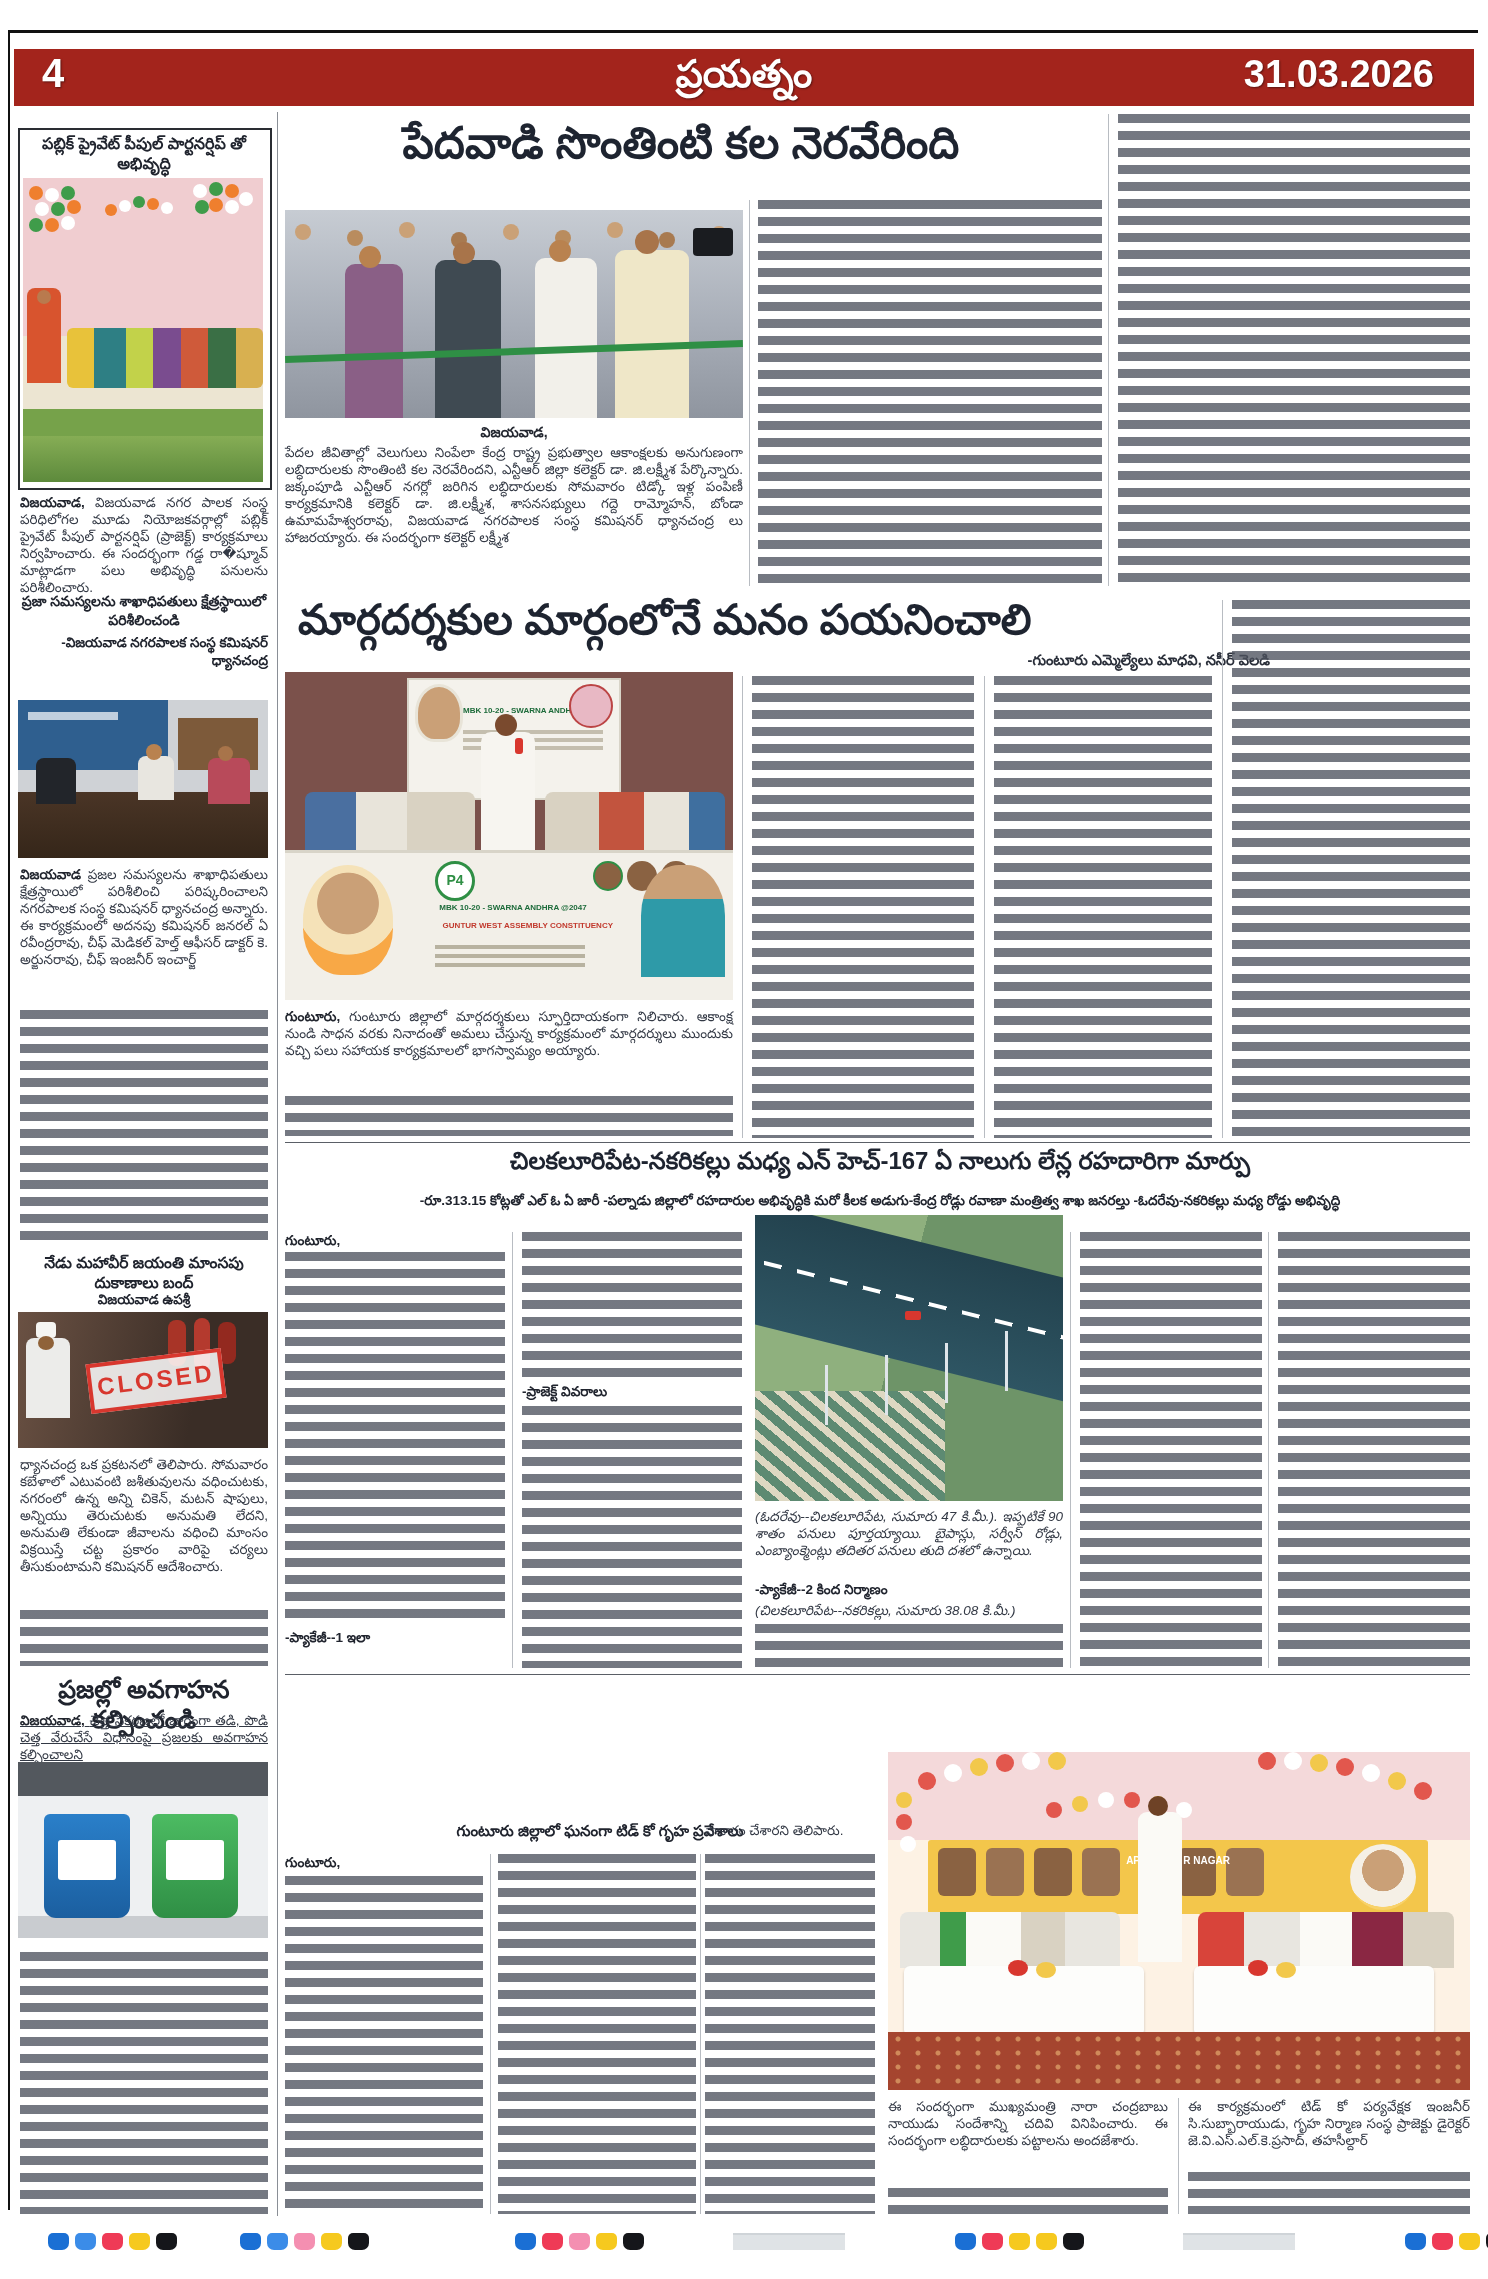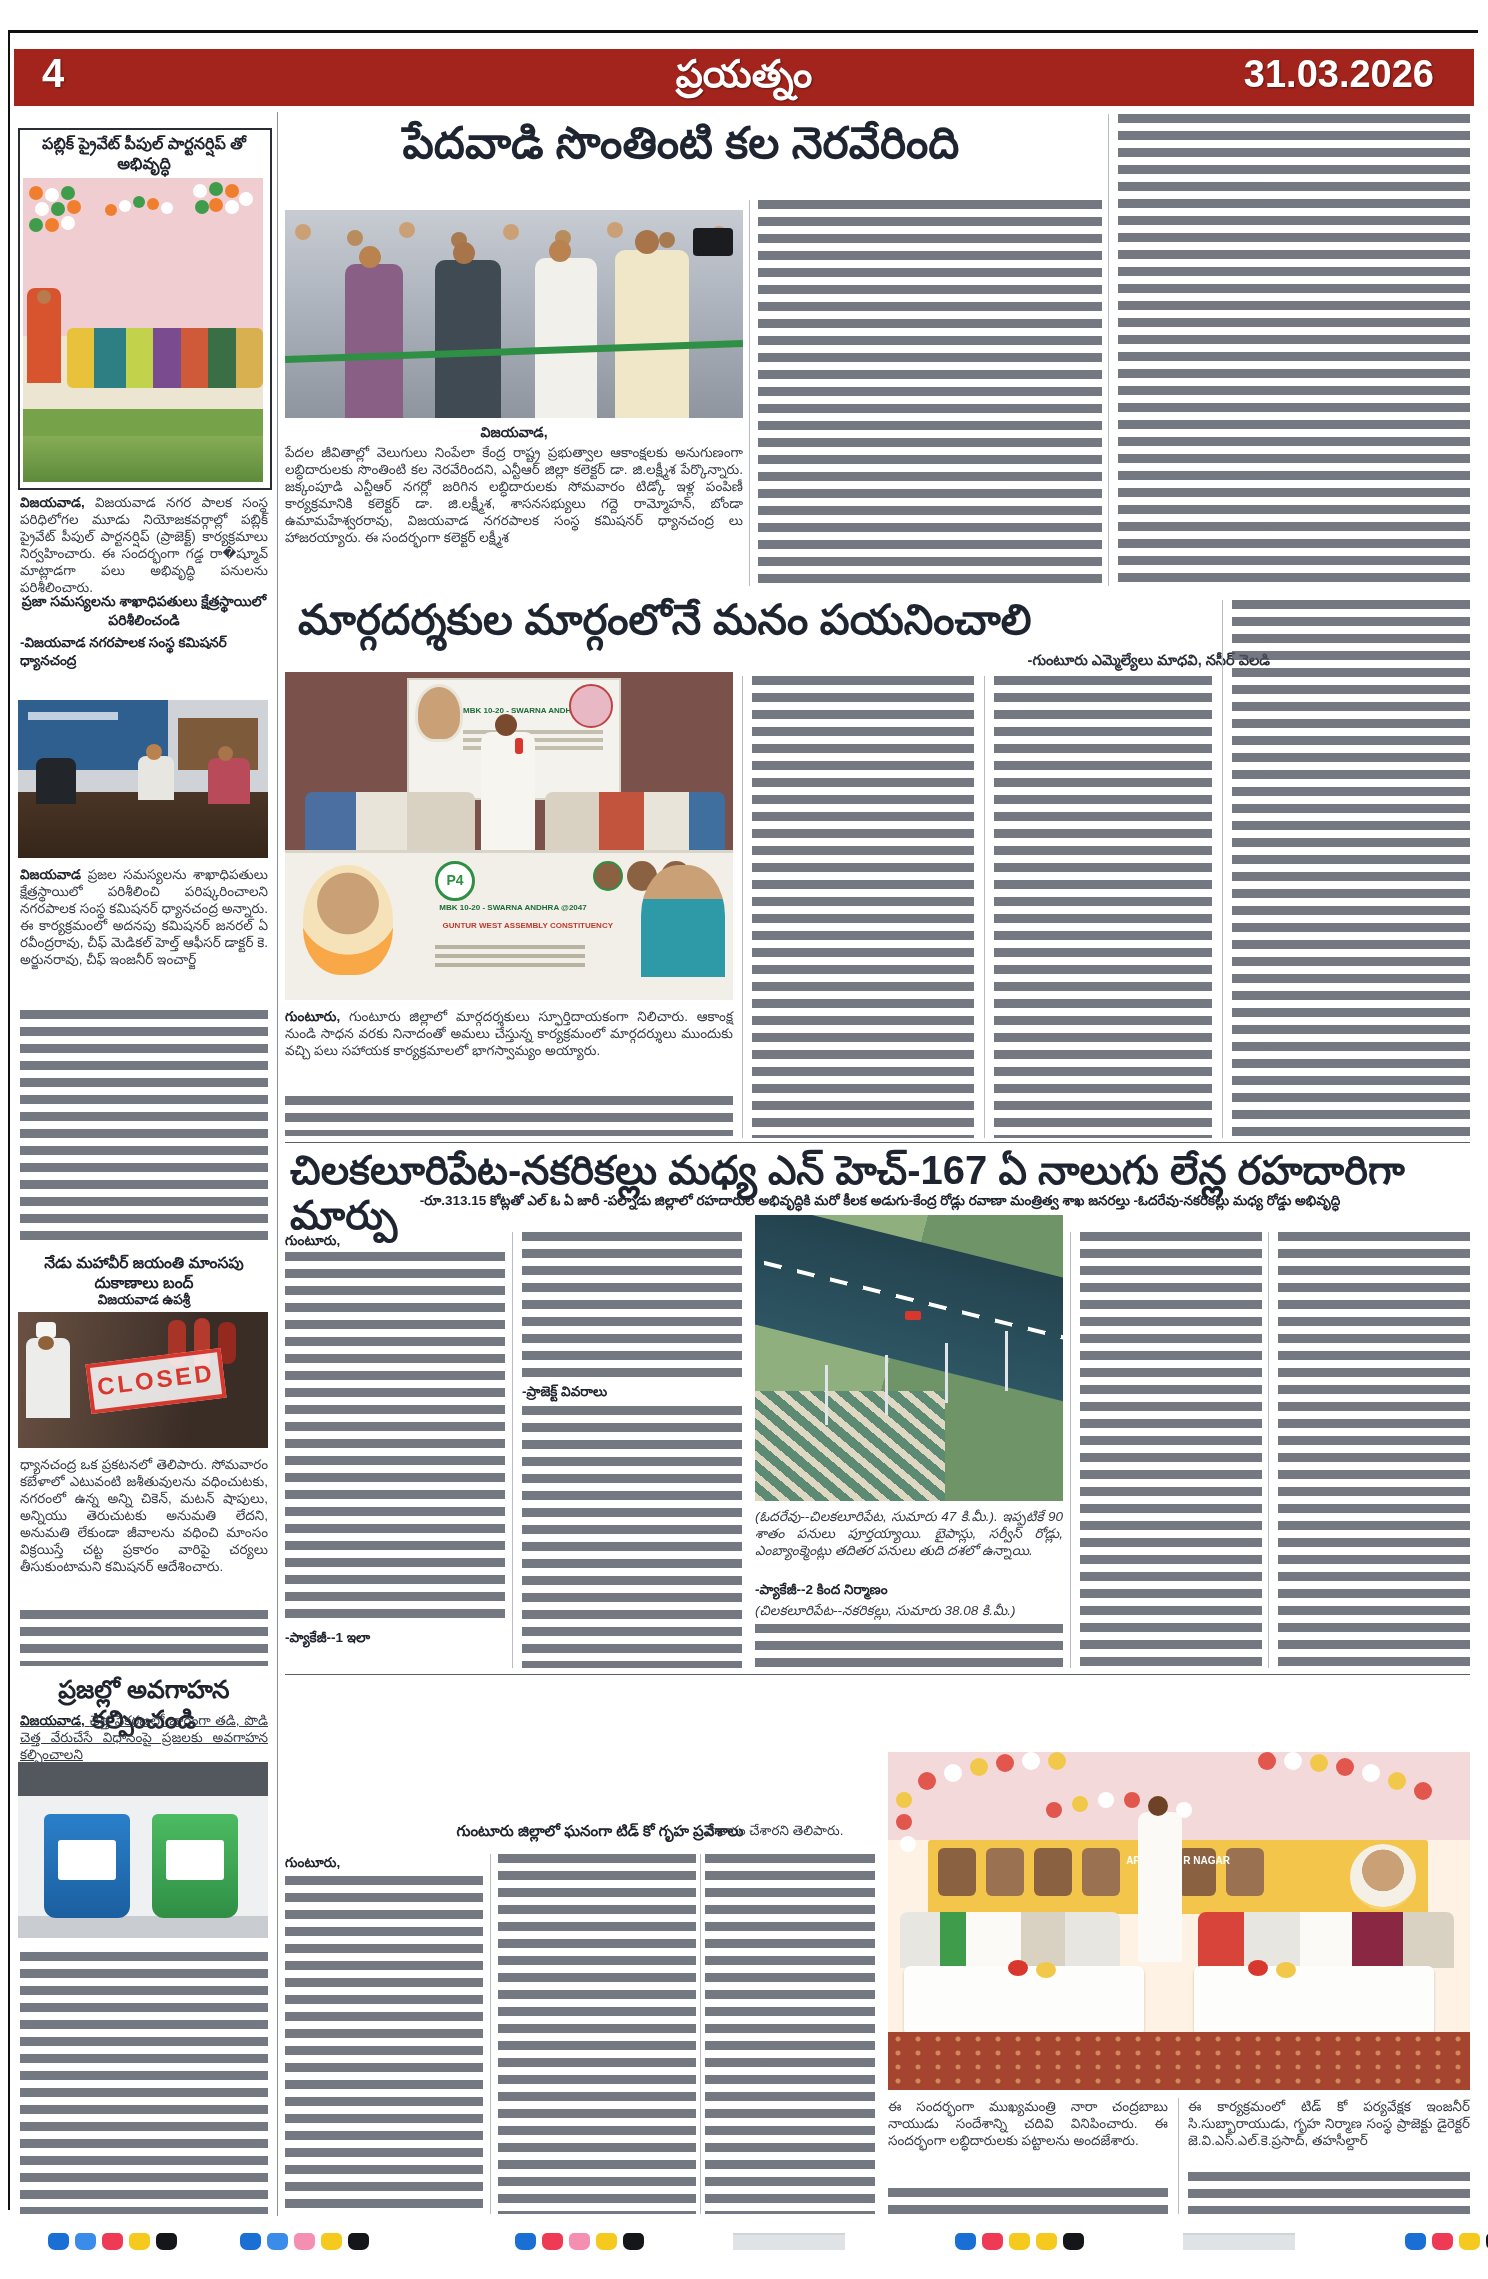--- a/index.html
+++ b/index.html
@@ -62,21 +62,21 @@
       <div style="left:44px;top:150px;width:196px;height:60px;background:linear-gradient(90deg,#e8c23a 0 14%,#2e7f84 14% 30%,#c2d24a 30% 44%,#7a4c8f 44% 58%,#cf5a3a 58% 72%,#3a6f45 72% 86%,#d8b050 86% 100%);border-radius:6px;"></div>
       <div style="left:0;bottom:0;width:100%;height:46px;background:linear-gradient(#86ad55,#5d8a3c);"></div>
     </div>
   </div>
 
   <div class="txt abs" style="left:20px;top:494px;width:248px;">
     <span class="dl">విజయవాడ,</span>
     <span>విజయవాడ నగర పాలక సంస్థ పరిధిలోగల మూడు నియోజకవర్గాల్లో పబ్లిక్ ప్రైవేట్ పీపుల్ పార్టనర్షిప్ (ప్రాజెక్ట్) కార్యక్రమాలు నిర్వహించారు. ఈ సందర్భంగా గడ్డ రా�ష్మూవ్ మాట్లాడగా పలు అభివృద్ధి పనులను పరిశీలించారు.</span>
   </div>
   <div class="sub abs" style="left:20px;top:592px;width:248px;font-size:14px;text-align:center;line-height:19px;">ప్రజా సమస్యలను శాఖాధిపతులు క్షేత్రస్థాయిలో పరిశీలించండి</div>
-  <div class="sub abs" style="left:20px;top:634px;width:248px;font-size:13.5px;text-align:left;line-height:18px;">-విజయవాడ నగరపాలక సంస్థ కమిషనర్ ధ్యానచంద్ర</div>
+  <div class="sub abs" style="left:20px;top:634px;width:248px;font-size:13.5px;text-align:right;line-height:18px;">-విజయవాడ నగరపాలక సంస్థ కమిషనర్ ధ్యానచంద్ర</div>
 
   <div class="photo" style="left:18px;top:700px;width:250px;height:158px;background:#cfd2d6;">
     <div style="left:0;top:0;width:150px;height:70px;background:#2f5f8f;"></div>
     <div style="left:10px;top:12px;width:90px;height:8px;background:rgba(255,255,255,.7);"></div>
     <div style="left:160px;top:18px;width:80px;height:52px;background:#7d5a3a;"></div>
     <div style="left:0;bottom:0;width:250px;height:66px;background:linear-gradient(#4a3526,#352619);"></div>
     <div style="left:18px;top:58px;width:40px;height:46px;background:#22252a;border-radius:8px 8px 0 0;"></div>
     <div style="left:120px;top:56px;width:36px;height:44px;background:#e8e6e0;border-radius:8px 8px 0 0;"></div>
     <div style="left:128px;top:44px;width:16px;height:16px;border-radius:50%;background:#b9824f;"></div>
     <div style="left:190px;top:58px;width:42px;height:46px;background:#b84a5a;border-radius:8px 8px 0 0;"></div>
@@ -173,21 +173,21 @@
   <div class="fl abs" style="left:285px;top:1096px;width:448px;height:40px;"></div>
 
   <div class="vr" style="left:742px;top:676px;height:462px;"></div>
   <div class="fl abs" style="left:752px;top:676px;width:222px;height:462px;"></div>
   <div class="vr" style="left:984px;top:676px;height:462px;"></div>
   <div class="fl abs" style="left:994px;top:676px;width:218px;height:462px;"></div>
   <div class="vr" style="left:1222px;top:600px;height:538px;"></div>
   <div class="fl abs" style="left:1232px;top:600px;width:238px;height:538px;"></div>
 
   <div class="hr" style="left:285px;top:1142px;width:1185px;background:#5a5f66;"></div>
-  <div class="h1 abs" style="left:290px;top:1148px;width:1180px;font-size:40px;">చిలకలూరిపేట-నకరికల్లు మధ్య ఎన్ హెచ్-167 ఏ నాలుగు లేన్ల రహదారిగా మార్పు</div>
+  <div class="h1 abs" style="left:290px;top:1148px;width:1180px;font-size:24px;text-align:center;">చిలకలూరిపేట-నకరికల్లు మధ్య ఎన్ హెచ్-167 ఏ నాలుగు లేన్ల రహదారిగా మార్పు</div>
   <div class="sub abs" style="left:295px;top:1192px;width:1170px;font-size:13.5px;text-align:center;line-height:17px;">-రూ.313.15 కోట్లతో ఎల్ ఓ ఏ జారీ -పల్నాడు జిల్లాలో రహదారుల అభివృద్ధికి మరో కీలక అడుగు-కేంద్ర రోడ్లు రవాణా మంత్రిత్వ శాఖ జనరల్తు -ఓదరేవు-నకరికల్లు మధ్య రోడ్డు అభివృద్ధి</div>
 
   <div class="txt abs" style="left:285px;top:1232px;width:220px;">
     <span class="dl">గుంటూరు,</span>
   </div>
   <div class="fl abs" style="left:285px;top:1252px;width:220px;height:372px;"></div>
   <div class="sub abs" style="left:285px;top:1630px;width:220px;font-size:13.5px;">-ప్యాకేజీ--1 ఇలా</div>
 
   <div class="vr" style="left:512px;top:1232px;height:436px;"></div>
   <div class="fl abs" style="left:522px;top:1232px;width:220px;height:146px;"></div>

